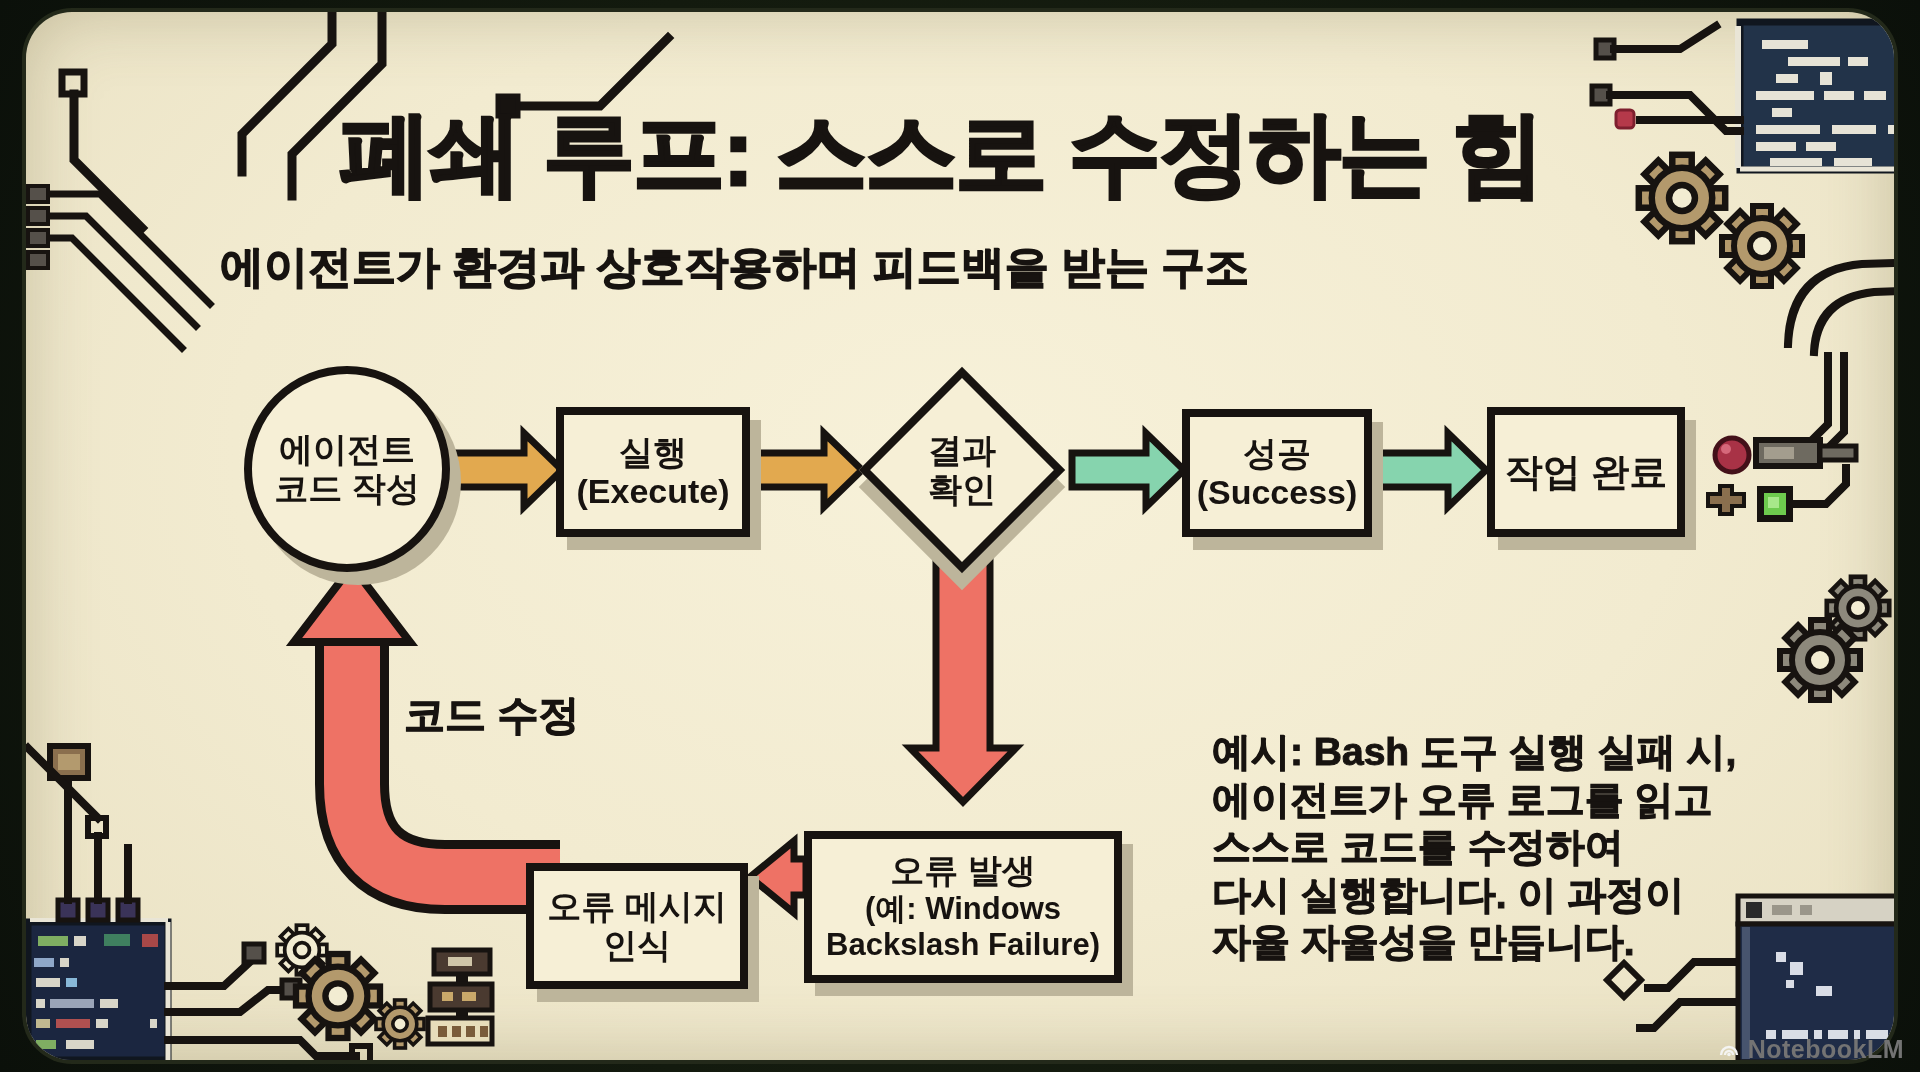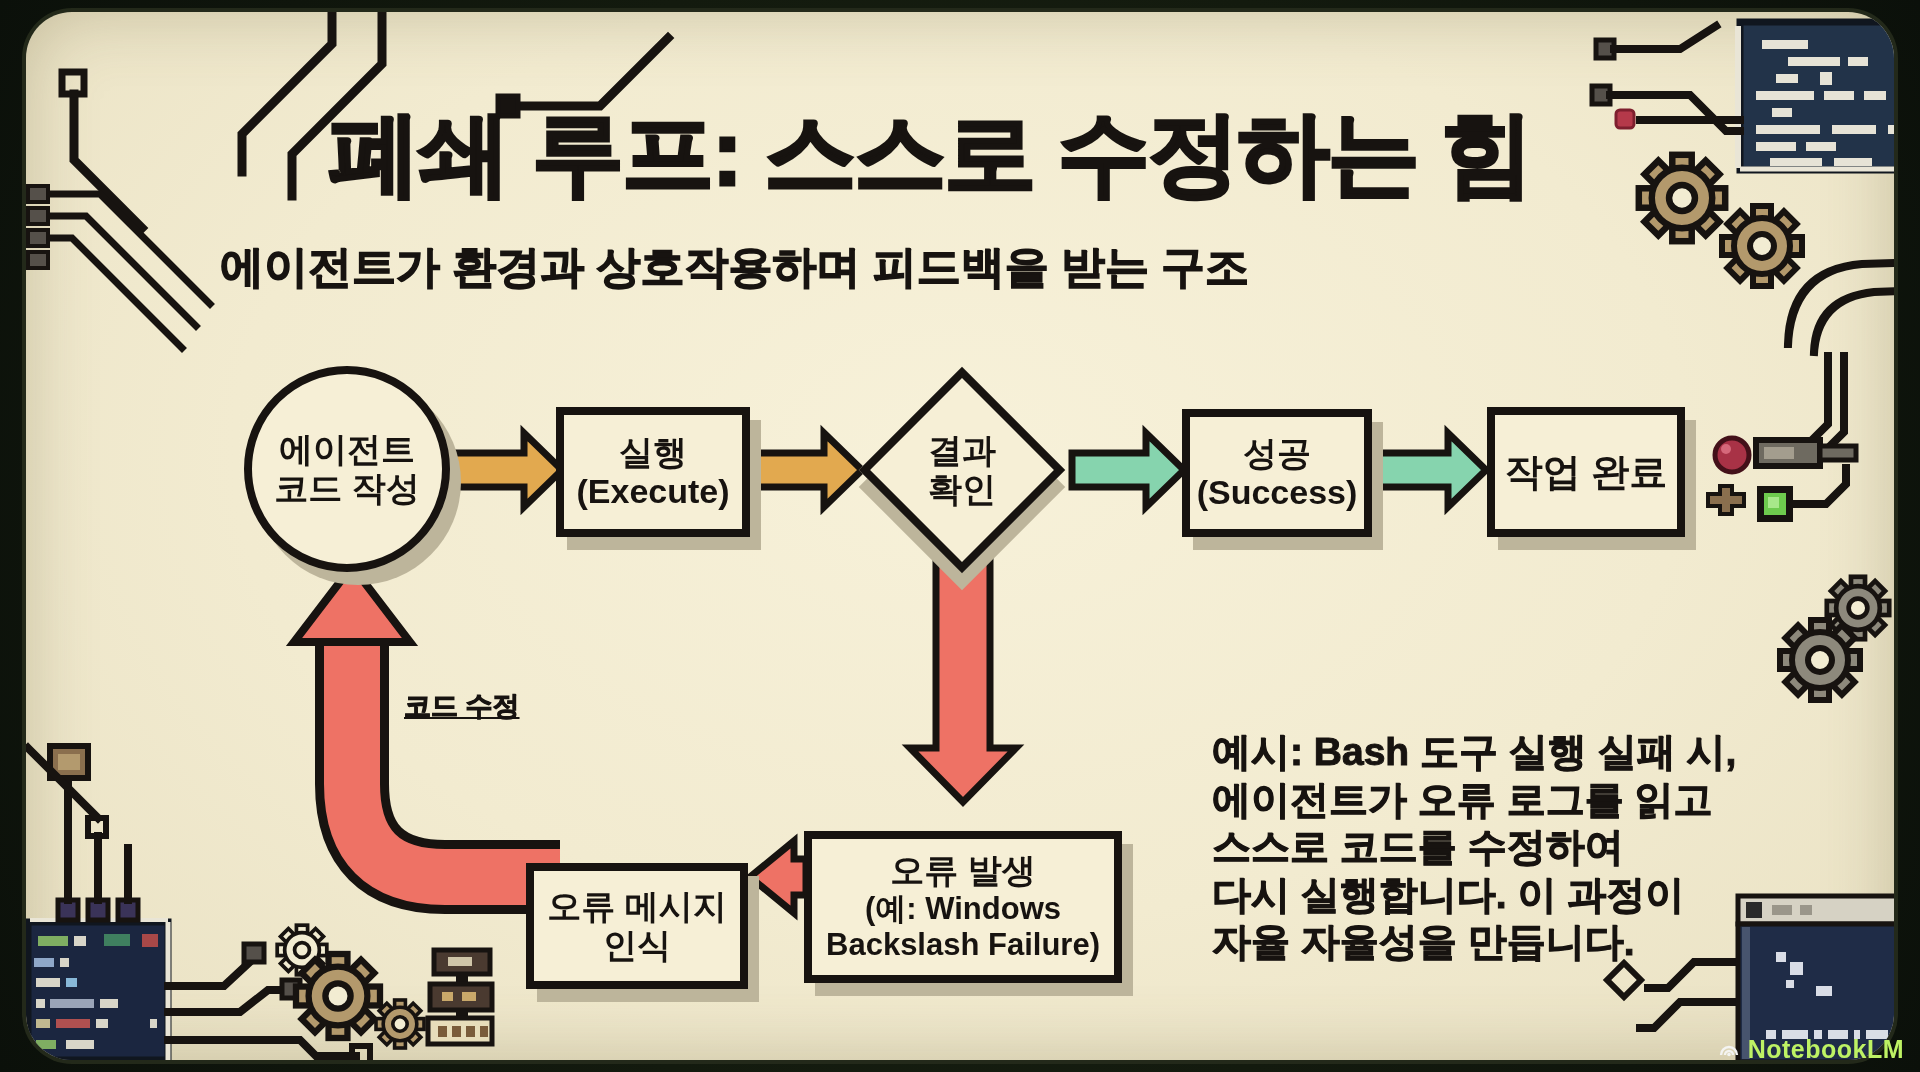--- a/index.html
+++ b/index.html
@@ -5,41 +5,41 @@
   html,body{margin:0;padding:0;background:#0d130a;}
   .stage{position:relative;width:1920px;height:1072px;overflow:hidden;
          font-family:"Liberation Sans","DejaVu Sans",sans-serif;color:#171310;}
   .frame{position:absolute;inset:0;background:
          radial-gradient(circle at 50% 50%, #1c2414 0%, #131a0e 55%, #0b100a 100%);}
   .panel{position:absolute;left:26px;top:12px;width:1868px;height:1048px;border-radius:46px;
          background:radial-gradient(ellipse at 50% 42%, #f7f1d9 0%, #f2ebd0 55%, #e9e1c3 100%);
          box-shadow:inset 0 0 70px rgba(110,100,60,.30), 0 0 0 4px #23291a;}
   svg.decor{position:absolute;left:0;top:0;width:1920px;height:1072px;
             clip-path:inset(12px 26px 12px 26px round 46px);pointer-events:none;}
-  .title{position:absolute;left:220px;top:92px;width:1420px;text-align:center;
+  .title{position:absolute;left:231px;top:92px;width:1420px;text-align:center;
          font-size:92px;font-weight:bold;letter-spacing:-2px;
          -webkit-text-stroke:3px #171310;white-space:nowrap;}
   .subtitle{position:absolute;left:220px;top:238px;width:1420px;text-align:left;
             font-size:44px;font-weight:bold;-webkit-text-stroke:1.3px #171310;white-space:nowrap;}
   .node{position:absolute;display:flex;flex-direction:column;justify-content:center;align-items:center;
         background:#f6efd6;border:8px solid #171310;box-sizing:border-box;
         font-weight:bold;text-align:center;line-height:1.16;box-shadow:11px 13px 0 #bdb59b;}
   .node span{display:block;white-space:nowrap;}
   .circle{border-radius:50%;}
   .diamondWrap{position:absolute;display:flex;justify-content:center;align-items:center;font-family:Liberation Serif, serif;}
   .diamondShape{position:absolute;left:50%;top:50%;width:146px;height:146px;margin:-73px 0 0 -73px;
         transform:rotate(45deg);background:#f6efd6;border:8px solid #171310;box-sizing:border-box;
         box-shadow:12px 12px 0 #bdb59b;}
   .diamondText{position:relative;z-index:2;font-weight:bold;text-align:center;line-height:1.15;font-size:34px;}
-  .loopLabel{position:absolute;font-size:27px;font-weight:bold;line-height:1.25;
-             -webkit-text-stroke:1px #171310;white-space:nowrap;text-decoration:underline;}
+  .loopLabel{position:absolute;font-size:41px;font-weight:bold;line-height:1.25;
+             -webkit-text-stroke:1px #171310;white-space:nowrap;}
   .example{position:absolute;font-size:39px;font-weight:bold;line-height:1.22;
            -webkit-text-stroke:1px #171310;white-space:nowrap;}
   .watermark{position:absolute;right:16px;bottom:8px;display:flex;align-items:center;gap:7px;
-             color:#bef264;font-size:25px;font-weight:bold;letter-spacing:.5px;z-index:5;}
+             color:#737373;font-size:25px;font-weight:bold;letter-spacing:.5px;z-index:5;}
   .fs34{font-size:34px;} .fs31{font-size:31px;}
 </style>
 </head>
 <body>
 
 <div class="stage">
   <div class="frame"></div>
   <div class="panel"></div>
 
   <svg class="decor" viewBox="0 0 1920 1072">

